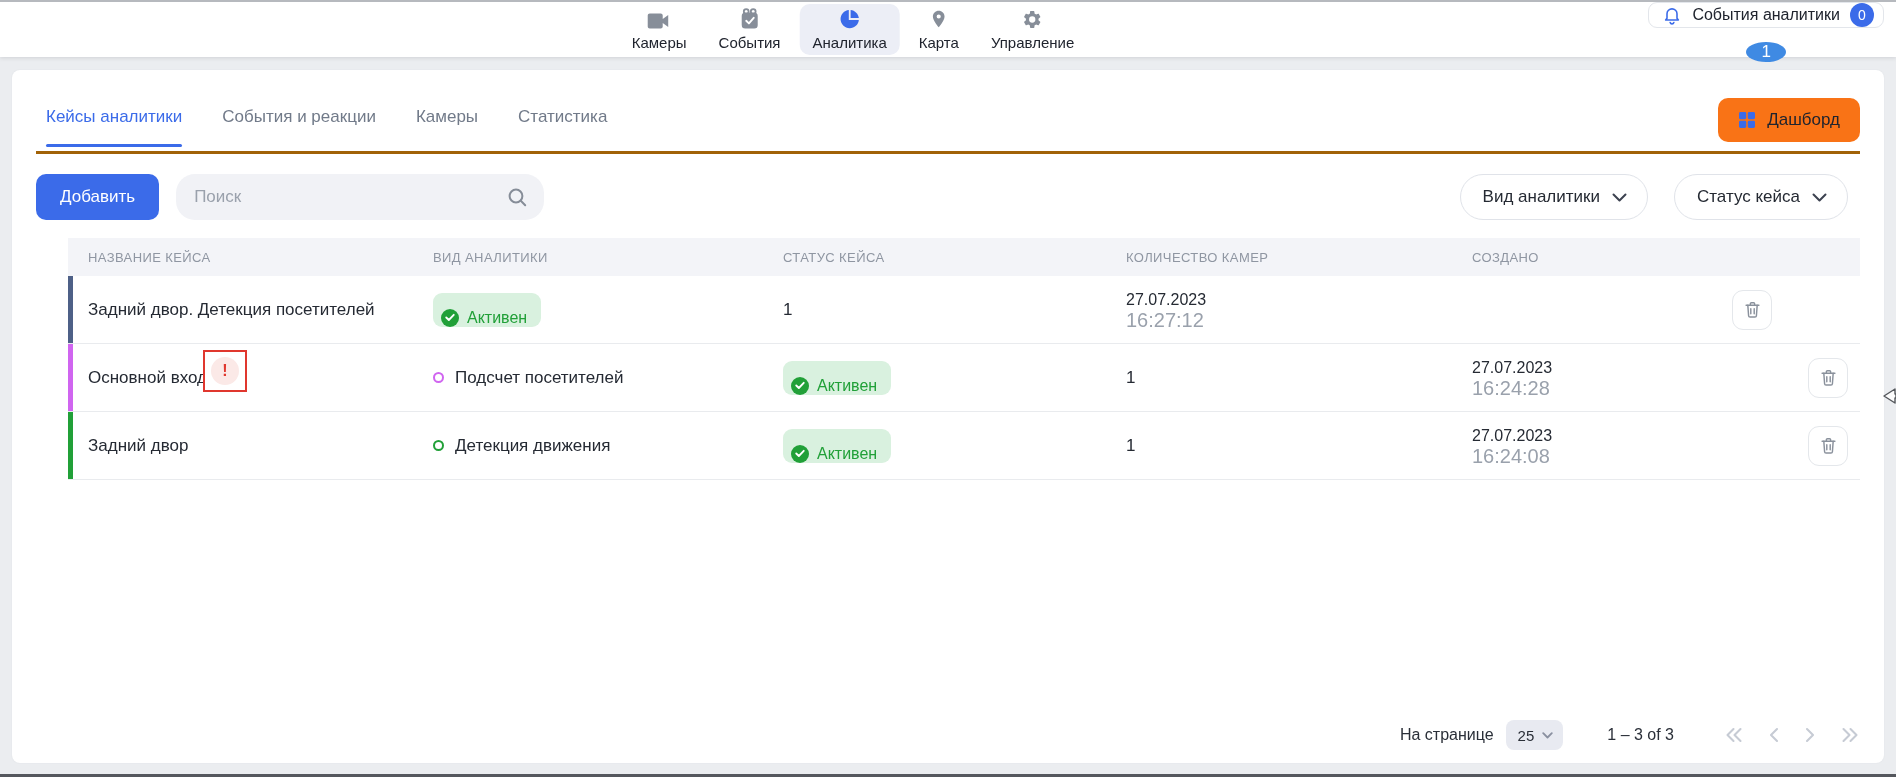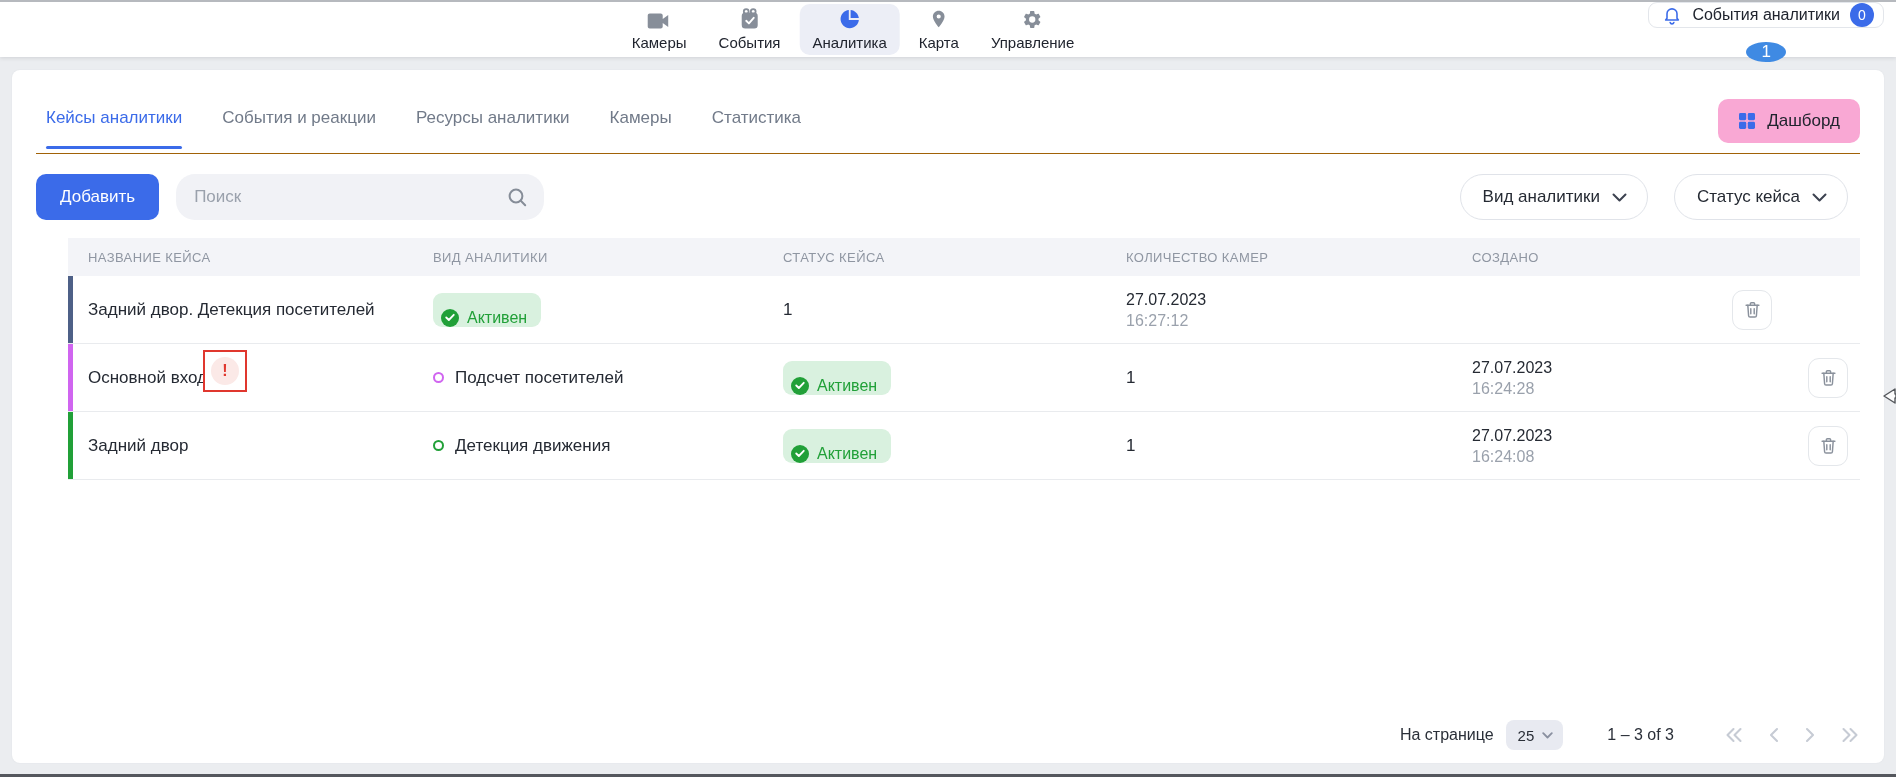--- a/index.html
+++ b/index.html
@@ -57,38 +57,38 @@
   
   .content-area { height:715px; padding:13px 12px 9px; }
   .card {
     background:#fff; border-radius:8px; height:100%;
     padding:0 24px; display:flex; flex-direction:column;
     box-shadow:0 0 2px rgba(40,45,60,.06);
   }
 
   
   .tabs-row {
-    height:84px; border-bottom:1px solid #a16207;
+    height:84px; border-bottom:3px solid #a16207;
     display:flex; align-items:stretch; padding-left:10px;
   }
   .tabs { display:flex; gap:40px; }
   .tab {
     display:flex; align-items:center; position:relative;
     font-size:17px; color:#717A89; cursor:pointer; white-space:nowrap;
     padding-top:12px;
   }
   .tab.active { color:var(--accent,#3B6BE9); }
   .tab.active::after {
     content:""; position:absolute; left:0; right:0; bottom:4px;
     height:3px; border-radius:2px; background:var(--accent,#3B6BE9);
   }
   .dashboard-btn {
     margin-left:auto; align-self:center; margin-top:18px;
     display:flex; align-items:center; gap:11px; height:44px;
-    background:#f9a8d4; border:none; border-radius:10px;
+    background:#f97316; border:none; border-radius:10px;
     padding:0 20px; font-size:17px; color:#20242E; cursor:pointer;
     font-family:inherit;
   }
 
   
   .toolbar { margin-top:20px; display:flex; align-items:center; }
   .add-btn {
     height:46px; padding:0 24px; border:none; border-radius:10px;
     background:var(--accent,#3B6BE9); color:#fff; font-size:17px;
     cursor:pointer; font-family:inherit;
@@ -149,21 +149,21 @@
     border-radius:9px; background:var(--green-badge-bg,#D9F1DF);
     color:var(--green,#21A038); font-size:16px; padding:0 14px 0 8px;
   }
   .check-circle {
     width:18px; height:18px; border-radius:50%;
     background:var(--green,#21A038);
     display:flex; align-items:center; justify-content:center;
   }
   .created-cell { display:flex; flex-direction:column; justify-content:center; align-items:flex-start; }
   .created-date { font-size:16px; color:#252A33; line-height:21px; }
-  .created-time { font-size:16px; color:#9AA1AC; line-height:21px; }
+  .created-time { font-size:20px; color:#9AA1AC; line-height:21px; }
   .actions-cell { justify-content:flex-end; padding-right:12px; }
   .icon-btn {
     width:40px; height:40px; border-radius:11px; background:#fff;
     border:1px solid #E4E7EB; display:flex; align-items:center; justify-content:center;
     cursor:pointer;
   }
 
   
   .pagination {
     margin-top:auto; padding-bottom:10px; height:46px;
@@ -253,23 +253,20 @@
 
     <div class="tabs-row">
       <div class="tabs">
         <div class="tab active">
             <span>Кейсы аналитики</span>
           </div>
         <div class="tab">
             <span>События и реакции</span>
           </div>
         <div class="tab">
-            <span>Ресурсы аналитики</span>
-          </div>
-        <div class="tab">
             <span>Камеры</span>
           </div>
         <div class="tab">
             <span>Статистика</span>
           </div>
       </div>
       <button class="dashboard-btn">
         <span>
           <svg width="18" height="18" viewBox="0 0 18 18" fill="#3B6BE9">
               <rect x="1" y="1" width="7.2" height="7.2" rx="1.4"></rect>

